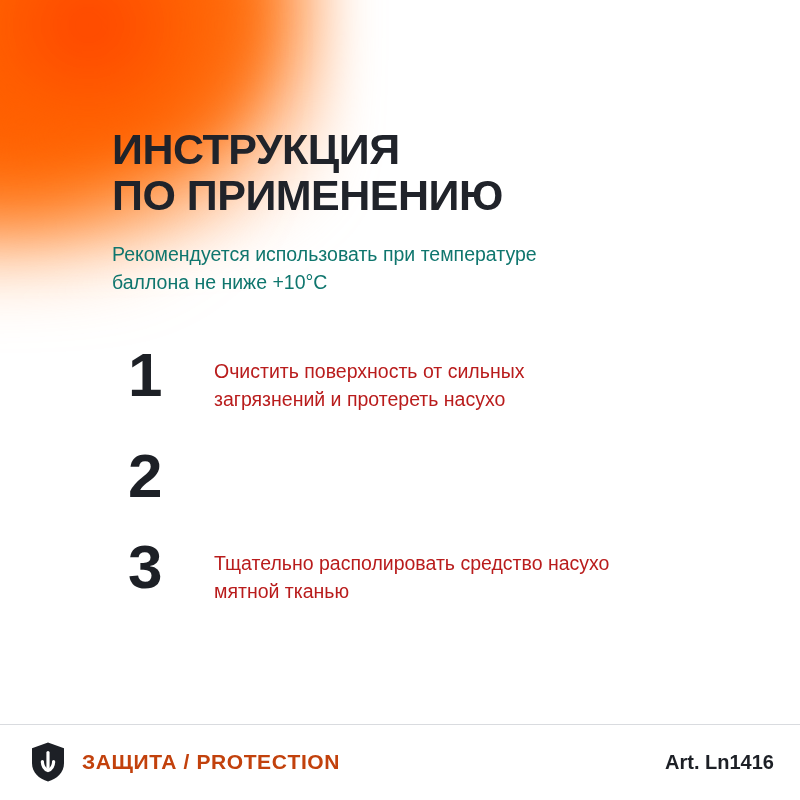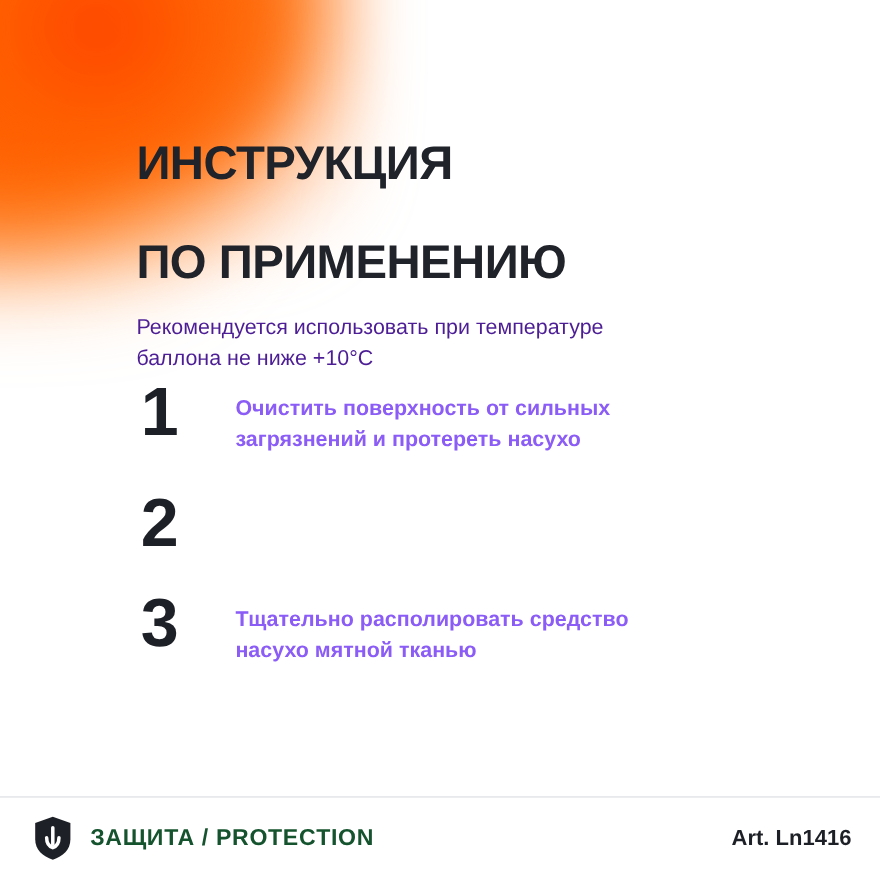--- a/index.html
+++ b/index.html
@@ -48,38 +48,38 @@
     width: 330px; height: 300px;
     background: radial-gradient(ellipse at 45% 55%,
         rgba(255,70,0,1) 0%, rgba(255,95,0,0.85) 40%,
         rgba(255,255,255,0) 80%);
     filter: blur(20px);
   }
 
   
   .content {
     position: absolute;
-    left: 124px; top: 126px;
+    left: 112px; top: 126px;
     width: 560px;
   }
   .title {
     font-size: 43px;
     line-height: 1.08;
     font-weight: bold;
     letter-spacing: -0.5px;
     color: #20232a;
     text-transform: uppercase;
   }
-  .title .l2 { display: block; margin-top: 44px; }
+  .title .l2 { display: block; }
 
   .subtitle {
     margin-top: 22px;
     font-size: 19.5px;
     line-height: 1.42;
-    color: #4c1d95;
+    color: #0f766e;
     max-width: 440px;
   }
 
   .steps {
     position: absolute;
     left: 128px; top: 356px;
     width: 560px;
   }
   .step {
     display: flex;
@@ -93,22 +93,22 @@
     font-size: 62px;
     line-height: 0.88;
     font-weight: bold;
     color: #1d2026;
     letter-spacing: -2px;
     margin-top: -8px;
   }
   .step-text {
     font-size: 19.5px;
     line-height: 1.42;
-    font-weight: bold;
-    color: #8b5cf6;
+    font-weight: normal;
+    color: #b91c1c;
     max-width: 420px;
     padding-top: 2px;
   }
 
   
   .divider {
     position: absolute;
     left: 0; right: 0; top: 724px;
     height: 1px;
     background: #d9dbdf;
@@ -126,21 +126,21 @@
     gap: 16px;
   }
   .shield {
     width: 36px; height: 42px;
     display: block;
   }
   .brand-name {
     font-size: 21px;
     font-weight: bold;
     letter-spacing: 0.6px;
-    color: #14532d;
+    color: #c2410c;
   }
   .art {
     margin-left: auto;
     font-size: 20px;
     font-weight: bold;
     color: #1d2026;
     text-align: right;
   }
 </style>
 </head>

